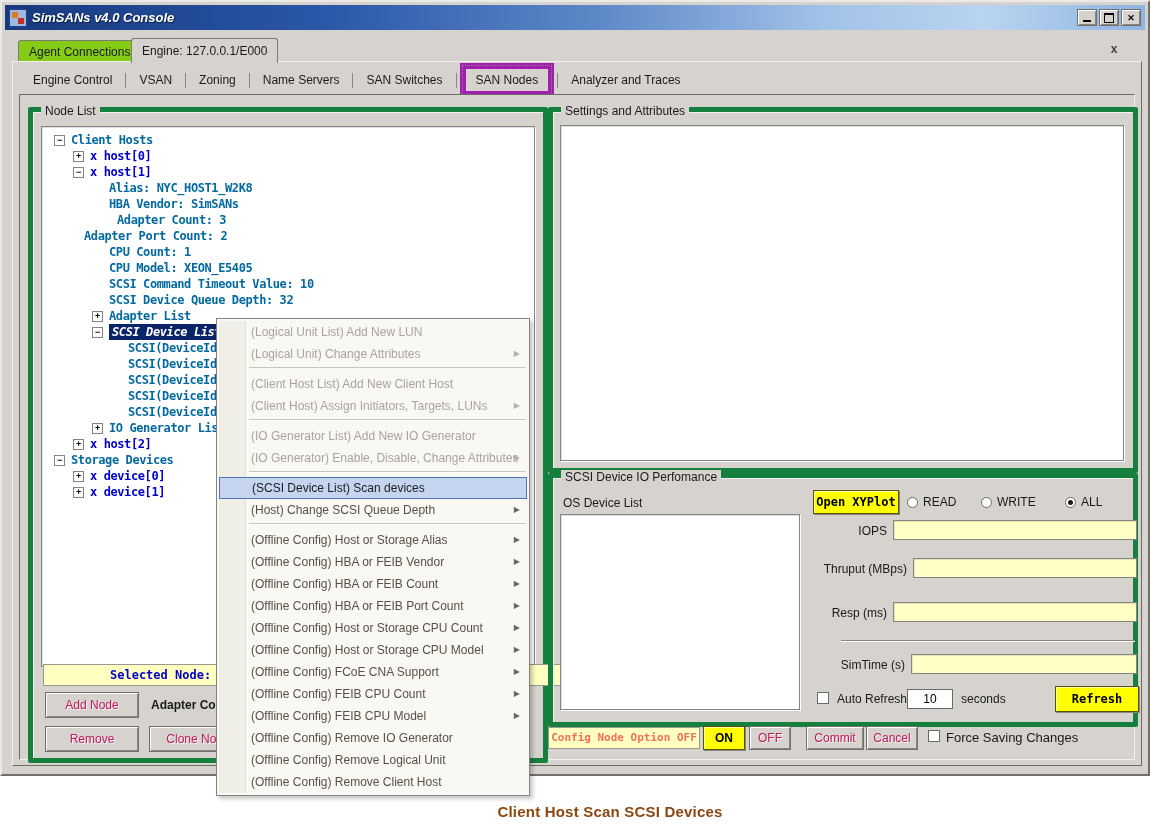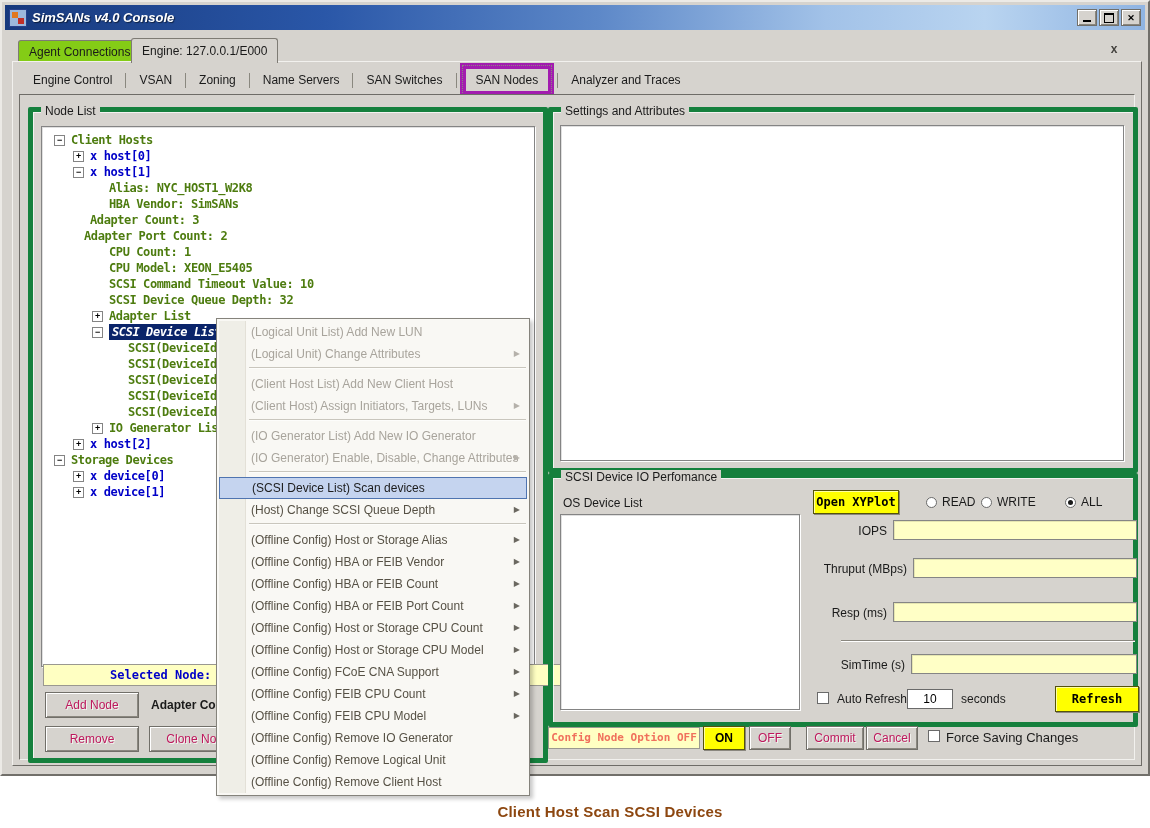--- a/index.html
+++ b/index.html
@@ -49,21 +49,21 @@
   .group-label{position:absolute;top:-8px;left:8px;background:#d6d3ce;padding:0 4px;font-size:12px;}
 
   
   .treebox{position:absolute;left:8px;top:14px;width:492px;height:534px;background:#fff;overflow:hidden;
        border:1px solid #848484;box-shadow:inset 1px 1px 0 rgba(0,0,0,.12),1px 1px 0 #fff;padding-top:5px;}
   .trow{height:16px;line-height:16px;display:flex;align-items:center;white-space:nowrap;
        font-family:"DejaVu Sans Mono",monospace;font-size:12px;font-weight:bold;letter-spacing:-0.4px;}
   .texp{flex:none;width:11px;height:11px;margin-right:6px;background:#fff;border:1px solid #848484;
        box-sizing:border-box;font:bold 9px/9px "Liberation Sans",sans-serif;text-align:center;color:#000;}
   .texp-spacer{flex:none;width:17px;height:1px;}
-  .tlabel{color:#4d7c0f;}
+  .tlabel{color:#0369a1;}
   .tlabel.blue{color:#0000c8;}
   .tlabel.sel{color:#fff;background:#0a246a;font-style:italic;padding:0 3px;}
 
   .selbar{position:absolute;left:10px;top:552px;width:486px;height:20px;background:#ffffc2;
        border:1px solid #9a9890;line-height:20px;color:#0000c8;font-weight:bold;
        font-family:"DejaVu Sans Mono",monospace;font-size:12px;padding-left:66px;}
 
   
   .btn{position:absolute;background:#d6d3ce;border:1px solid #716f69;
        box-shadow:inset 1px 1px 0 #fff,inset -1px -1px 0 #8a877f;
@@ -173,21 +173,21 @@
                 <span class="tlabel blue">x host[1]</span>
               </div>
               <div class="trow" style="padding-left: 50px;">
                 <span class="texp-spacer"></span>
                 <span class="tlabel">Alias: NYC_HOST1_W2K8</span>
               </div>
               <div class="trow" style="padding-left: 50px;">
                 <span class="texp-spacer"></span>
                 <span class="tlabel">HBA Vendor: SimSANs</span>
               </div>
-              <div class="trow" style="padding-left: 31px;">
+              <div class="trow" style="padding-left: 50px; gap: 8px;">
                 <span class="texp-spacer"></span>
                 <span class="tlabel">Adapter Count: 3</span>
               </div>
               <div class="trow" style="padding-left: 25px;">
                 <span class="texp-spacer"></span>
                 <span class="tlabel">Adapter Port Count: 2</span>
               </div>
               <div class="trow" style="padding-left: 50px;">
                 <span class="texp-spacer"></span>
                 <span class="tlabel">CPU Count: 1</span>
@@ -265,21 +265,21 @@
           <span class="group-label">Settings and Attributes</span>
           <div class="listbox" style="left:7px;top:13px;width:562px;height:334px;"></div>
         </div>
 
         <div class="group" style="left:528px;top:378px;width:580px;height:244px;">
           <span class="group-label">SCSI Device IO Perfomance</span>
           <div class="flabel" style="left:10px;top:18px;width:120px;text-align:left;">OS Device List</div>
           <div class="listbox" style="left:7px;top:36px;width:238px;height:194px;"></div>
 
           <div class="ybtn" style="left:260px;top:12px;width:84px;height:22px;line-height:22px;">Open XYPlot</div>
-          <span class="radio-wrap" style="left:373px;top:17px;">
+          <span class="radio-wrap" style="left:354px;top:17px;">
             <span class="radio"></span>
             <span>READ</span>
           </span>
           <span class="radio-wrap" style="left:428px;top:17px;">
             <span class="radio"></span>
             <span>WRITE</span>
           </span>
           <span class="radio-wrap" style="left:512px;top:17px;">
             <span class="radio on"></span>
             <span>ALL</span>

